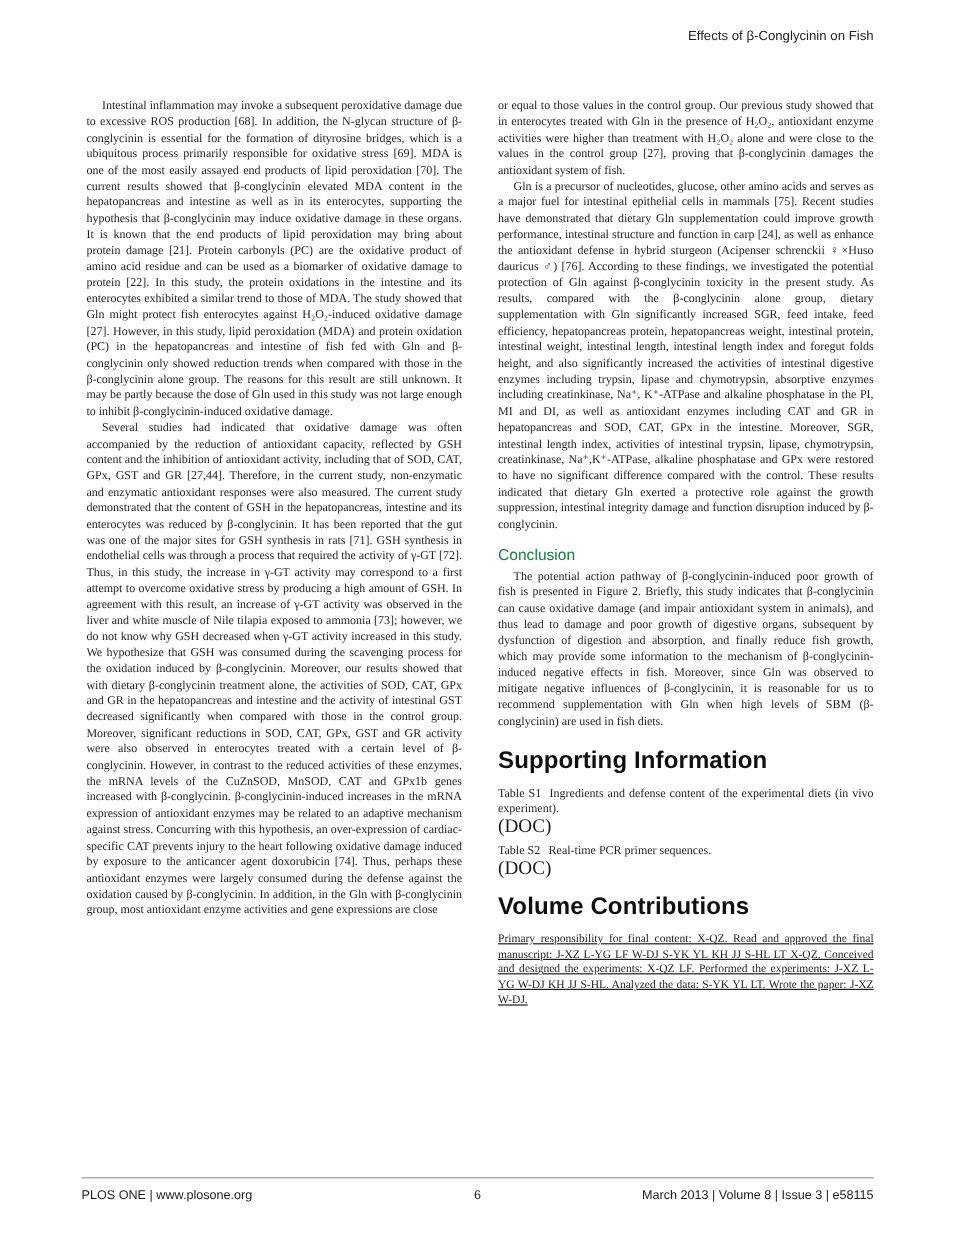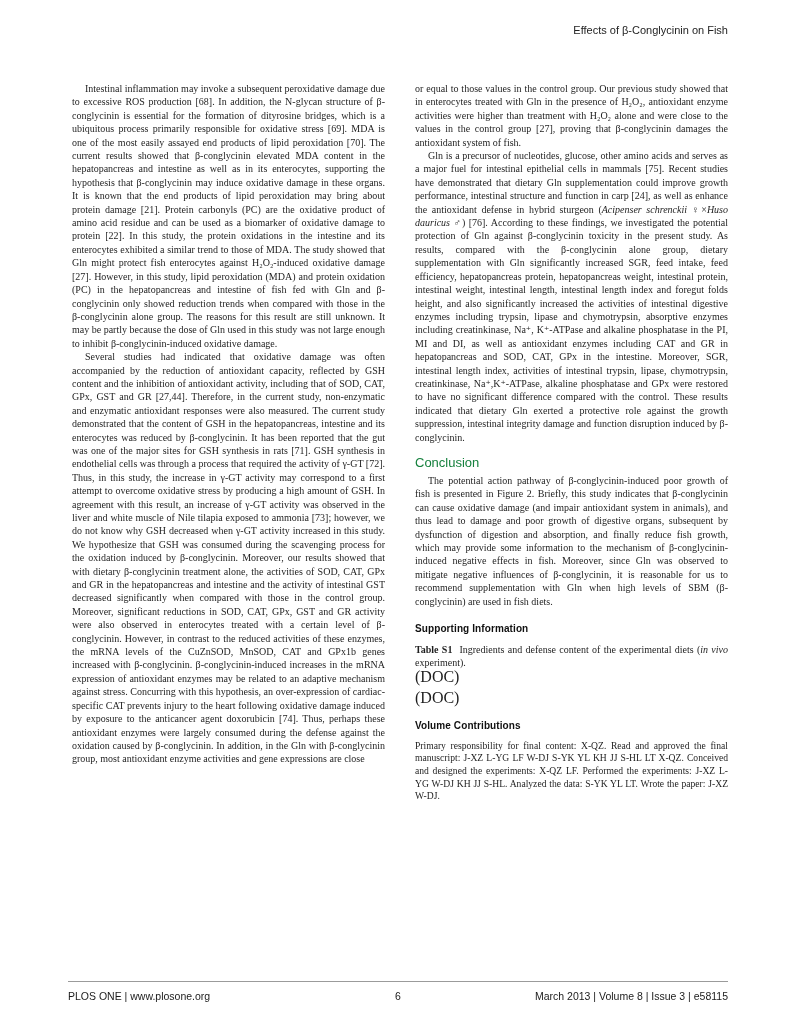--- a/index.html
+++ b/index.html
@@ -24,44 +24,45 @@
   .columns { display: flex; gap: 30px; }
   .col { flex: 1 1 0; min-width: 0; }
   p.body {
     font-size: 10px;
     line-height: 13.4px;
     text-align: justify;
     margin: 0;
     hyphens: auto;
   }
   p.indent { text-indent: 13px; }
-  .seg-italic { font-style: italic; }
-  .seg-bold { font-weight: 700; margin-right: 7px; }
+  .seg-italic { }
+  .seg-bold { font-weight: 400; margin-right: 7px; }
   h2.section {
     font-family: "Liberation Sans", "DejaVu Sans", sans-serif;
     font-size: 13px;
     font-weight: 400;
     color: #15803d;
     margin: 11px 0 4px 0;
   }
   h2.major {
     font-family: "Liberation Sans", "DejaVu Sans", sans-serif;
-    font-size: 10px;
+    font-size: 20px;
     font-weight: 700;
     color: #101010;
     margin: 15px 0 9px 0;
     letter-spacing: 0.1px;
   }
   .supp-item { margin-bottom: 8px; }
   .doc-line { font-size: 16px; line-height: 13.4px; margin: 0; }
   p.author-para {
     font-size: 9.6px;
     line-height: 12.7px;
     text-align: justify;
     margin: 0;
+    text-decoration: underline;
   }
   .footer {
     position: absolute;
     top: 981px;
     left: 68px;
     right: 72px;
     border-top: 1px solid #9b9b9b;
     padding-top: 8px;
     font-family: "Liberation Sans", "DejaVu Sans", sans-serif;
     font-size: 10.5px;
@@ -98,20 +99,21 @@
       <p class="body indent">The potential action pathway of β-conglycinin-induced poor growth of fish is presented in Figure 2. Briefly, this study indicates that β-conglycinin can cause oxidative damage (and impair antioxidant system in animals), and thus lead to damage and poor growth of digestive organs, subsequent by dysfunction of digestion and absorption, and finally reduce fish growth, which may provide some information to the mechanism of β-conglycinin-induced negative effects in fish. Moreover, since Gln was observed to mitigate negative influences of β-conglycinin, it is reasonable for us to recommend supplementation with Gln when high levels of SBM (β-conglycinin) are used in fish diets.</p>
 
       <h2 class="major">Supporting Information</h2>
 
       <div class="supp-item">
         <p class="body"><span class="seg-bold">Table S1</span><span>Ingredients and defense content of the experimental diets (</span><span class="seg-italic">in vivo</span><span> experiment).</span></p>
         <p class="doc-line">(DOC)</p>
       </div>
 
       <div class="supp-item">
+        <p class="body"><span class="seg-bold">Table S2</span><span>Real-time PCR primer sequences.</span></p>
         <p class="doc-line">(DOC)</p>
       </div>
 
       <h2 class="major">Volume Contributions</h2>
       <p class="author-para">Primary responsibility for final content: X-QZ. Read and approved the final manuscript: J-XZ L-YG LF W-DJ S-YK YL KH JJ S-HL LT X-QZ. Conceived and designed the experiments: X-QZ LF. Performed the experiments: J-XZ L-YG W-DJ KH JJ S-HL. Analyzed the data: S-YK YL LT. Wrote the paper: J-XZ W-DJ.</p>
     </div>
 
   </div>
 
   <div class="footer">

